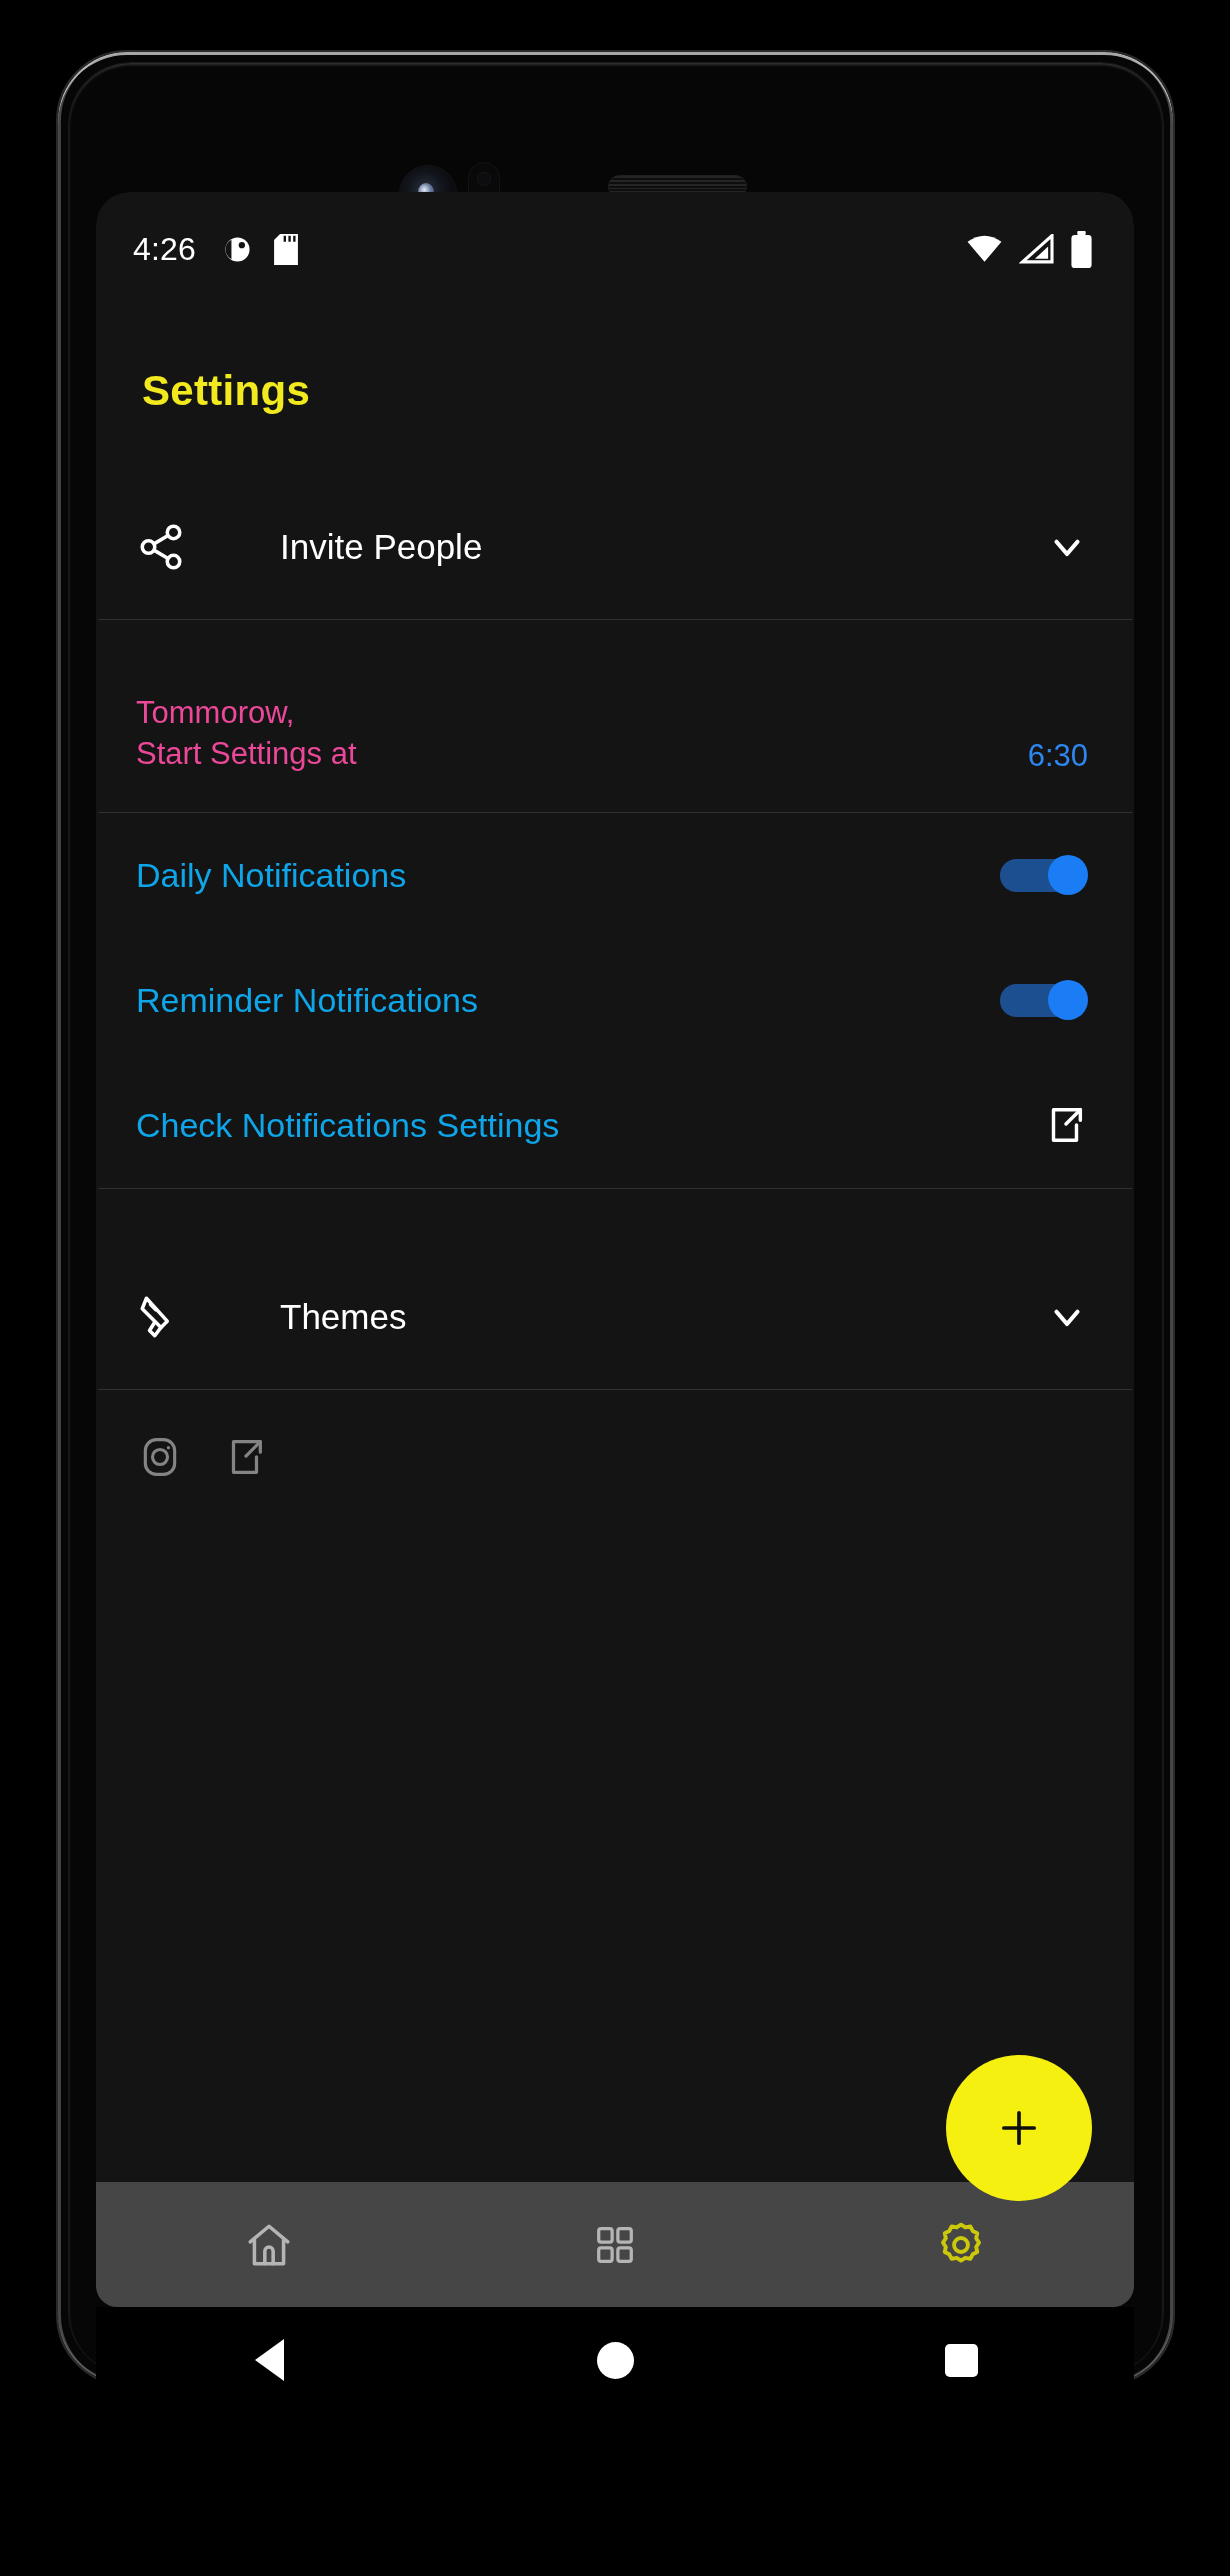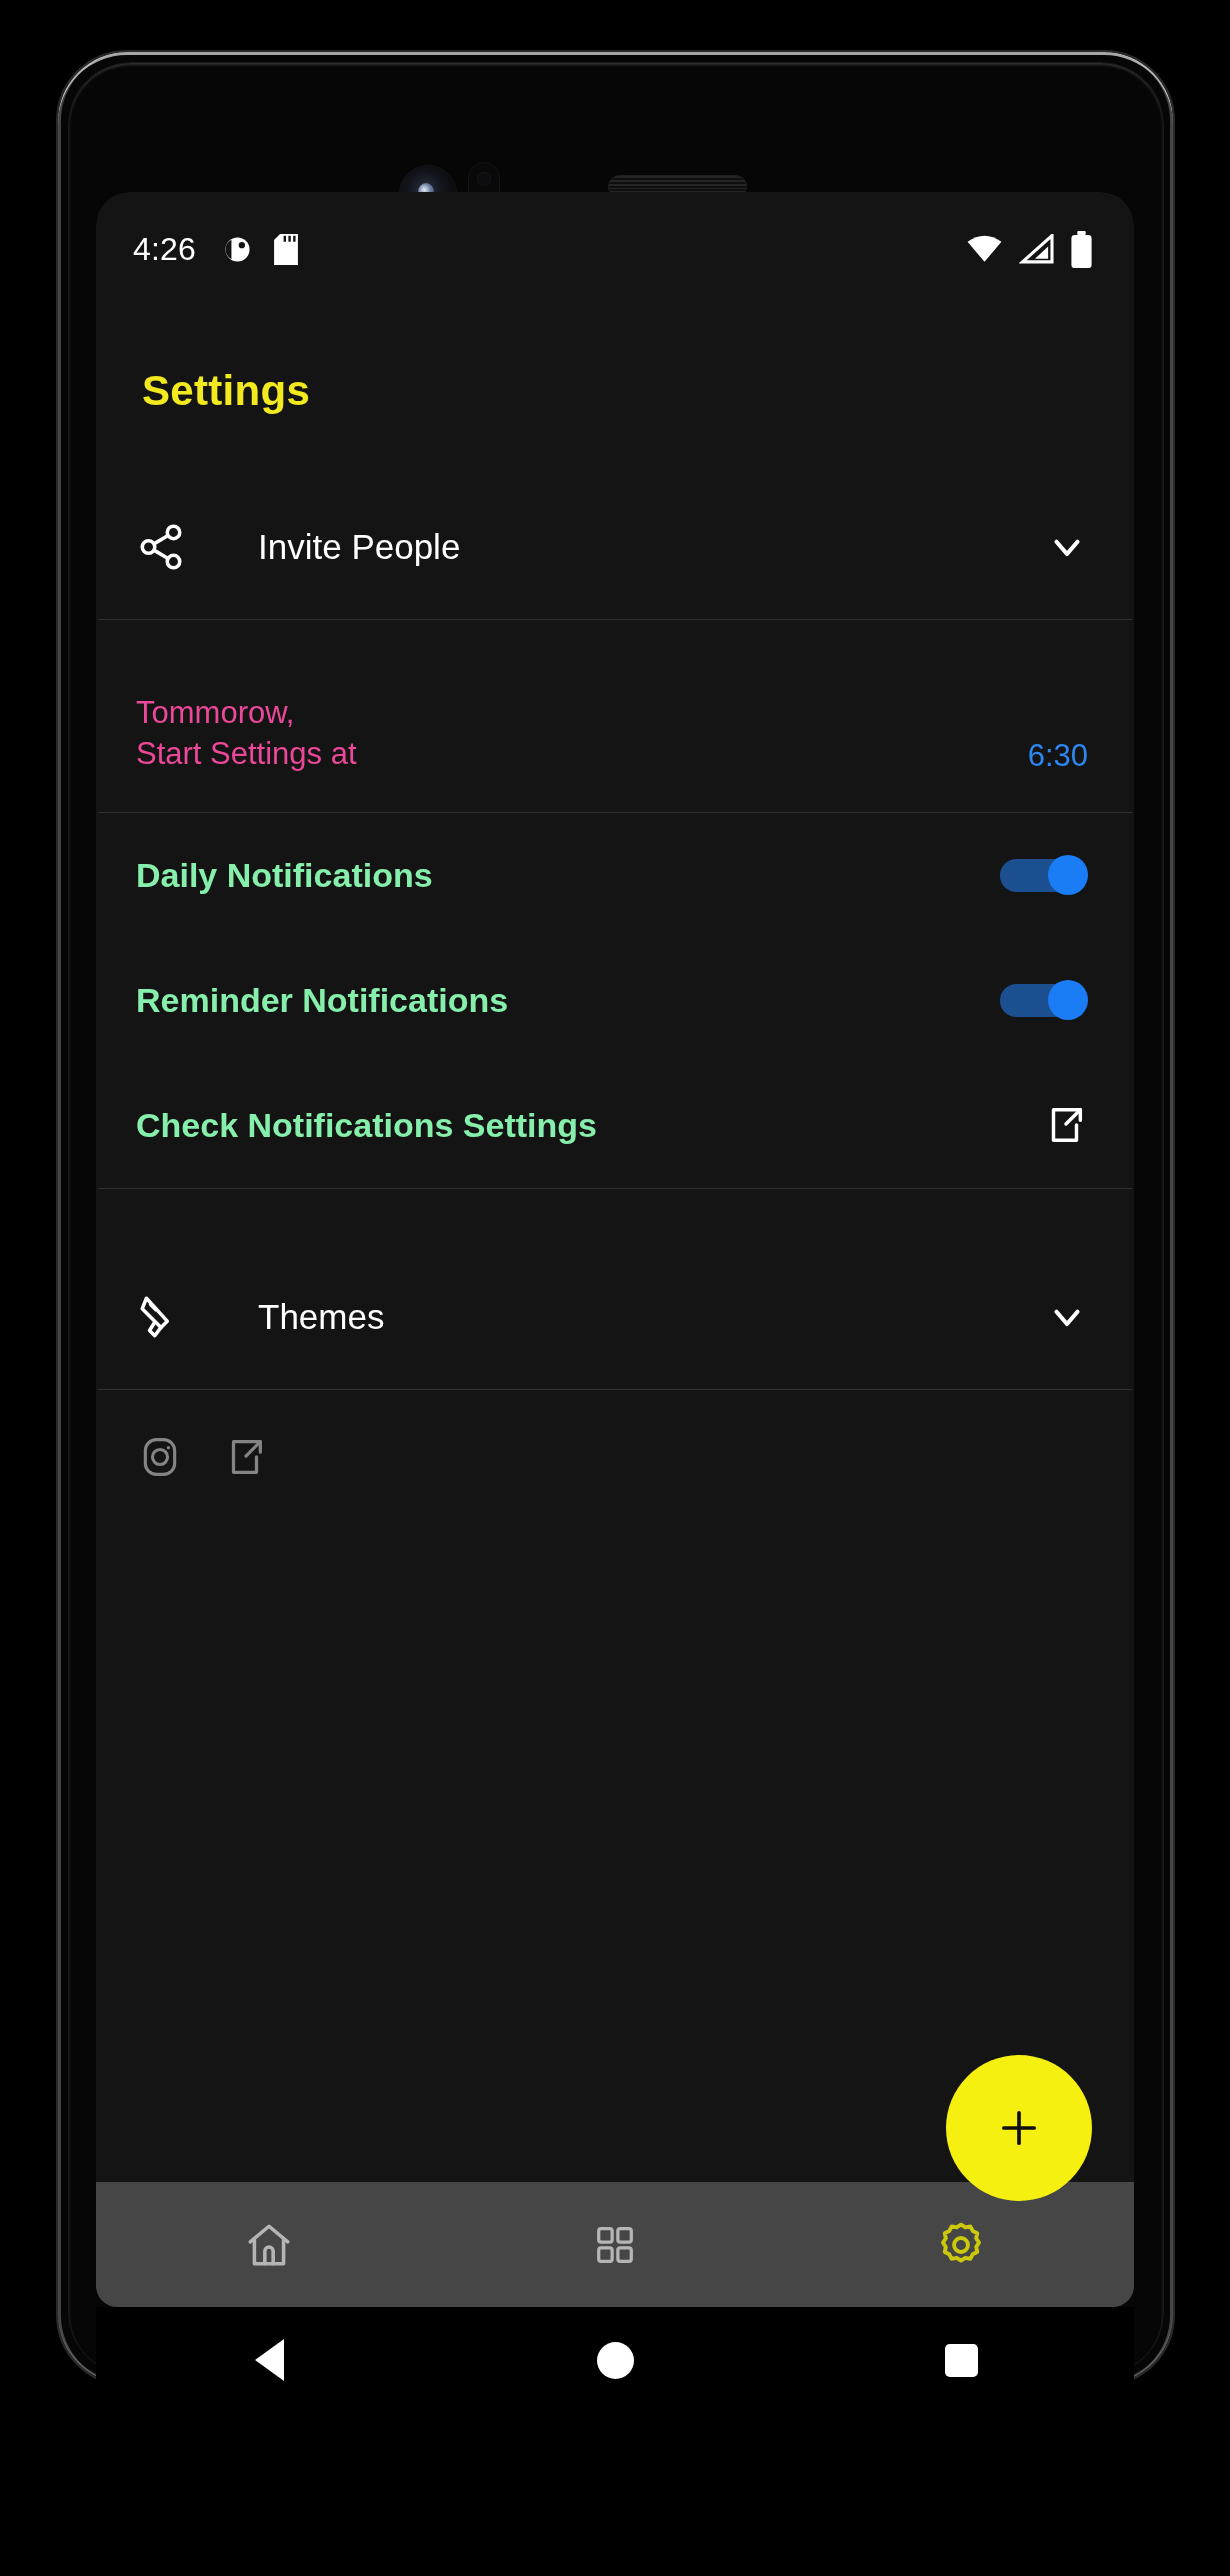--- a/index.html
+++ b/index.html
@@ -187,38 +187,37 @@
   }
   .section-row .lead-icon {
     width: 62px;
     display: flex;
     align-items: center;
     justify-content: flex-start;
   }
   .section-row .row-label {
     color: #ffffff;
     font-size: 35px;
-    margin-left: 60px;
+    margin-left: 82px;
   }
   .section-row .trail {
     margin-left: auto;
     display: flex;
     align-items: center;
   }
 
   .plain-row {
     display: flex;
     align-items: center;
     height: 125px;
     padding: 0 46px 0 40px;
   }
   .plain-row .row-label {
-    color: #86efac;
+    color: #0ea5e9;
     font-size: 34px;
-    font-weight: bold;
   }
   .plain-row .trail {
     margin-left: auto;
     display: flex;
     align-items: center;
   }
 
   .schedule-row {
     display: flex;
     align-items: center;

